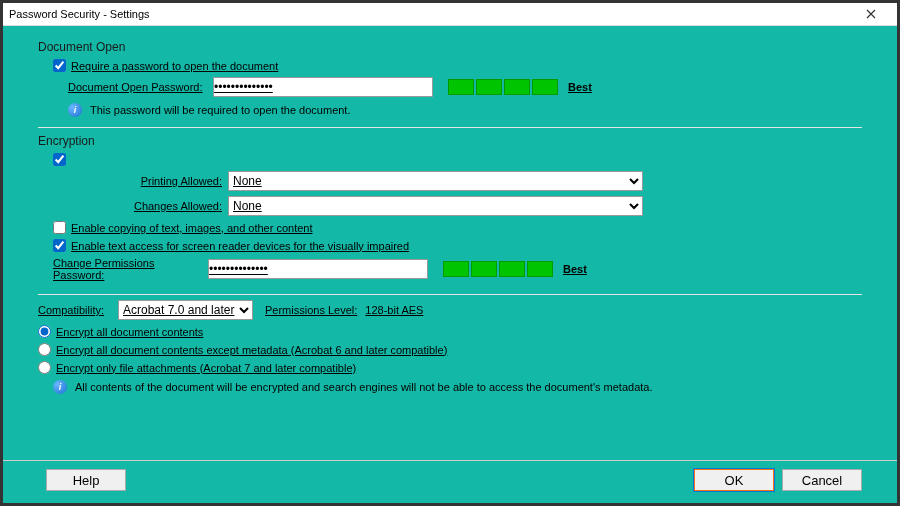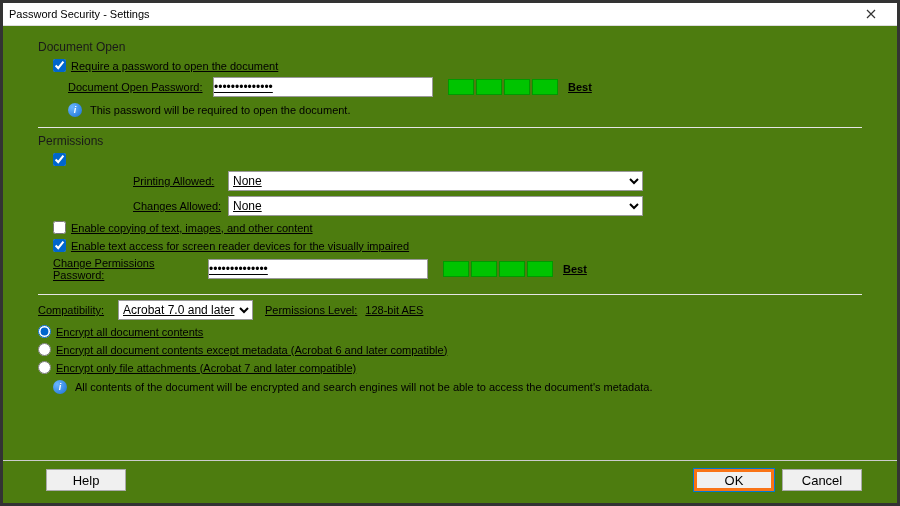--- a/index.html
+++ b/index.html
@@ -6,21 +6,21 @@
   body {
     margin: 0;
     font-family: "Segoe UI", Tahoma, sans-serif;
     font-size: 11px;
     color: #000;
     background: #fff;
   }
   .window {
     width: 900px;
     height: 506px;
-    background: #4d7c0f;
+    background: #14b8a6;
     margin: 0;
     border: 3px solid #333;
     display: flex;
     flex-direction: column;
   }
   .titlebar {
     height: 23px;
     background: #fff;
     border-bottom: 1px solid #ddd;
     display: flex;
@@ -65,20 +65,21 @@
   .row-indent { padding-left: 15px; }
   .row-indent2 { padding-left: 80px; }
   input[type="checkbox"], input[type="radio"] {
     margin: 0 5px 0 0;
     width: 13px;
     height: 13px;
     accent-color: #0066cc;
   }
   label.inline { display: flex; align-items: center; }
   .field-label {
+    text-align: right;
     width: 160px;
     padding-right: 6px;
   }
   .field-label-narrow { width: 80px; text-align: left; padding-right: 6px; }
   input[type="password"], select {
     font-family: inherit;
     font-size: 12px;
     height: 20px;
     border: 1px solid #999;
     background: #fff;
@@ -134,21 +135,21 @@
     min-width: 80px;
     height: 22px;
     border: 1px solid #aaa;
     background: #f0f0f0;
     font-family: inherit;
     font-size: 13px;
     cursor: pointer;
     padding: 0 14px;
   }
   .btn.primary {
-    border: 3px solid #f97316;
+    border: 1px solid #f97316;
     outline: 1px solid #0078d7;
   }
   .footer .spacer { flex: 1; }
   .footer .btn { margin-left: 8px; }
 </style>
 </head>
 <body>
 
 <div class="window">
 
@@ -181,21 +182,21 @@
           <div class="strength-cell"></div>
         </div>
         <span class="strength-label">Best</span>
       </div>
       <div class="info-row row-indent">
         <span class="info-icon">i</span>
         <span>This password will be required to open the document.</span>
       </div>
     </div>
 
-    <div class="group-label">Permissions</div>
+    <div class="group-label">Encryption</div>
     <div class="group-body">
       <div class="row">
         <label class="inline">
           <input type="checkbox" checked="" style="">
         </label>
       </div>
       <div class="row row-indent2">
         <span class="field-label" style="width:95px">Printing Allowed:</span>
         <select>
           <option>None</option>

